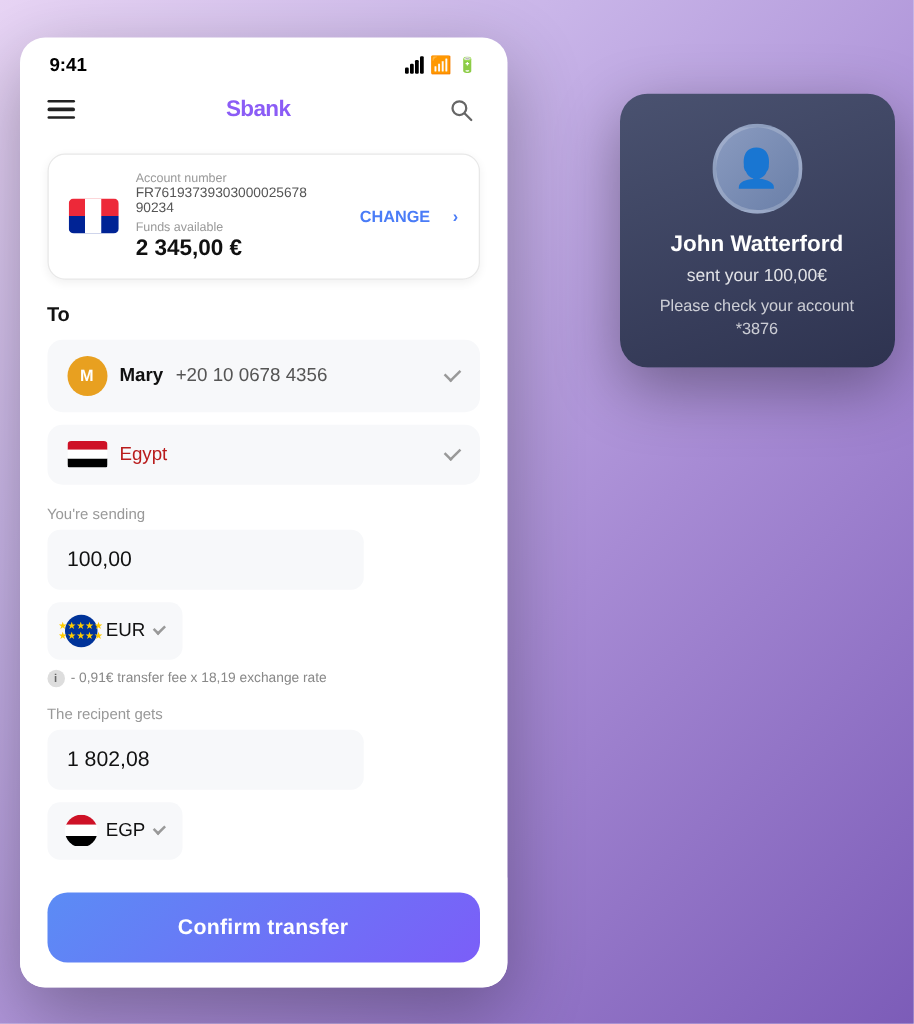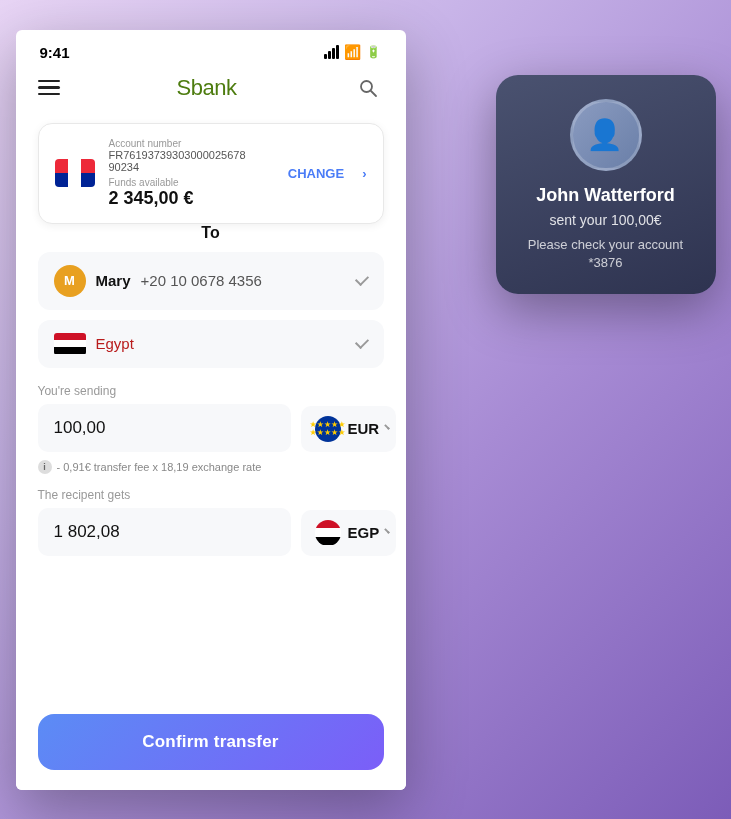--- a/index.html
+++ b/index.html
@@ -21,21 +21,21 @@
       display: flex;
       align-items: center;
       justify-content: flex-start;
     }
 
     
     .phone {
       width: 390px;
       height: 760px;
       background: #fff;
-      border-radius: 6px;
+      border-radius: 20px;
       box-shadow: 0 20px 60px rgba(0,0,0,0.3);
       overflow: hidden;
       position: relative;
       flex-shrink: 0;
     }
 
     .phone-inner {
       width: 100%;
       height: 100%;
       display: flex;
@@ -73,24 +73,24 @@
       display: flex;
       justify-content: space-between;
       align-items: center;
       padding: 6px 22px 10px;
     }
 
     .hamburger { display: flex; flex-direction: column; gap: 4px; cursor: pointer; }
     .hamburger span { width: 22px; height: 2.5px; background: #222; border-radius: 2px; }
 
     .bank-logo {
-      font-size: 22px;
-      font-weight: 400;
+      font-size: 18px;
+      font-weight: 700;
       letter-spacing: -0.5px;
-      color: #4d7c0f;
+      color: #8b5cf6;
     }
 
     .search-icon-btn {
       width: 30px;
       height: 30px;
       display: flex;
       align-items: center;
       justify-content: center;
       cursor: pointer;
     }
@@ -111,20 +111,21 @@
 
     
     .from-card {
       background: #fff;
       border-radius: 14px;
       border: 1px solid #e8e8e8;
       padding: 14px 16px;
       display: flex;
       align-items: center;
       gap: 14px;
+      margin-bottom: 20px;
       box-shadow: 0 2px 8px rgba(0,0,0,0.06);
     }
 
     .flag-icon {
       width: 40px;
       height: 28px;
       border-radius: 4px;
       overflow: hidden;
       flex-shrink: 0;
       position: relative;
@@ -145,21 +146,21 @@
       align-items: center;
       gap: 18px;
       color: #4a7cf7;
       font-size: 13px;
       font-weight: 600;
       cursor: pointer;
       flex-shrink: 0;
     }
 
     
-    .to-section { margin-bottom: 16px; text-align: center; }
+    .to-section { margin-bottom: 16px; }
 
     .dropdown-row {
       background: #f7f8fa;
       border-radius: 12px;
       padding: 13px 16px;
       display: flex;
       align-items: center;
       justify-content: space-between;
       margin-bottom: 10px;
       cursor: pointer;
@@ -227,22 +228,23 @@
       font-weight: 700;
       color: #111;
       margin-bottom: 14px;
     }
 
     .input-label { font-size: 12px; color: #999; margin-bottom: 6px; }
 
     .input-row {
       display: flex;
       gap: 10px;
-      align-items: flex-end;
+      align-items: flex-start;
       margin-bottom: 8px;
+      flex-direction: column;
     }
 
     .amount-input {
       flex: 1;
       background: #f7f8fa;
       border-radius: 10px;
       padding: 14px 16px;
       font-size: 17px;
       font-weight: 500;
       color: #111;
@@ -271,21 +273,21 @@
       justify-content: center;
       flex-shrink: 0;
     }
 
     .eur-flag-stars {
       font-size: 8px;
       color: #ffcc00;
       line-height: 1;
     }
 
-    .currency-code { font-size: 15px; font-weight: 700; color: #111; }
+    .currency-code { font-size: 15px; font-weight: 400; color: #111; }
 
     .fee-info {
       display: flex;
       align-items: center;
       gap: 5px;
       font-size: 11px;
       color: #888;
       margin-bottom: 14px;
     }
 

